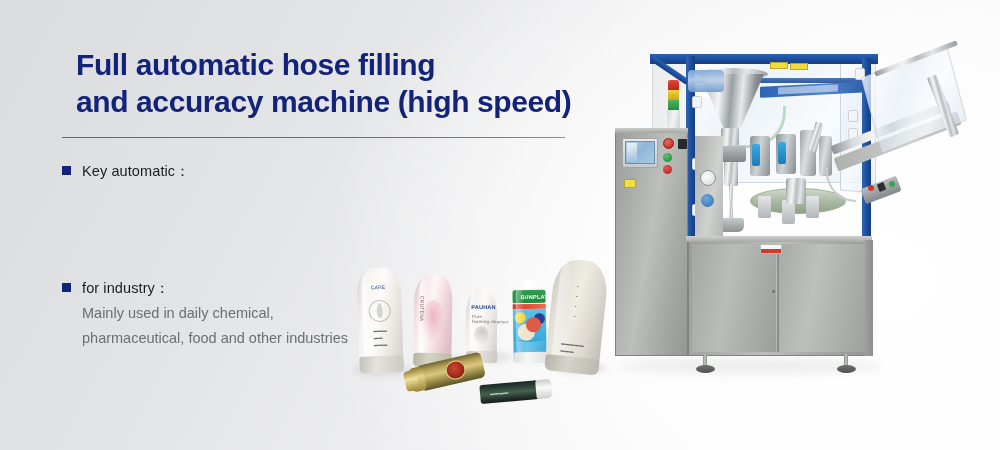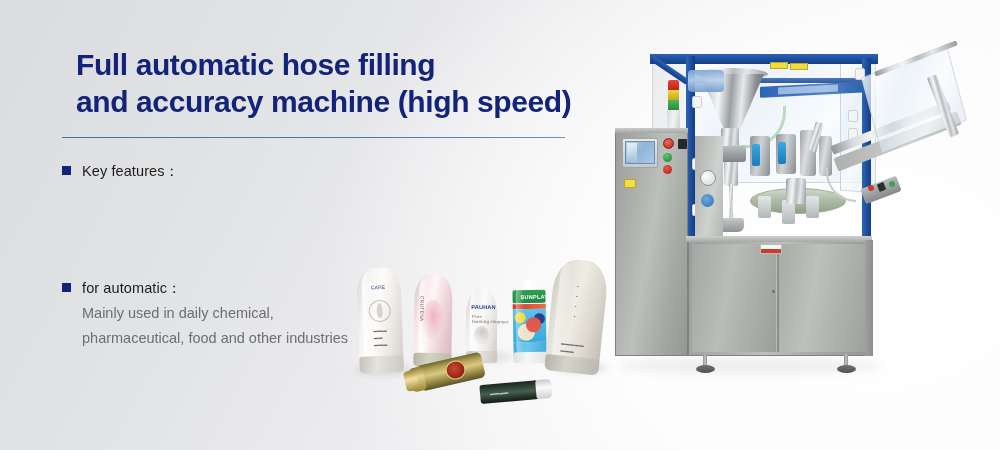--- a/index.html
+++ b/index.html
@@ -126,28 +126,28 @@
   <div id="text-col">
     <div class="title-line">Full automatic hose filling</div>
     <div class="title-line">and accuracy machine (high speed)</div>
   </div>
 
   <div id="divider"></div>
 
   <div class="bullet-block" id="block-features">
     <div class="bullet-head">
       <span class="sq"></span>
-      <span class="head-label">Key features：</span>
+      <span class="head-label">Key automatic：</span>
     </div>
   </div>
 
   <div class="bullet-block" id="block-industry">
     <div class="bullet-head">
       <span class="sq"></span>
-      <span class="head-label">for automatic：</span>
+      <span class="head-label">for industry：</span>
     </div>
     <div class="body-text">Mainly used in daily chemical, pharmaceutical, food and other industries</div>
   </div>
 
   <div id="tubes">
 
     <div class="shadow-under" style="left:6px;top:112px;width:58px;height:12px;"></div>
     <div class="shadow-under" style="left:68px;top:104px;width:52px;height:11px;"></div>
     <div class="shadow-under" style="left:122px;top:100px;width:42px;height:10px;"></div>
     <div class="shadow-under" style="left:168px;top:98px;width:48px;height:10px;"></div>

